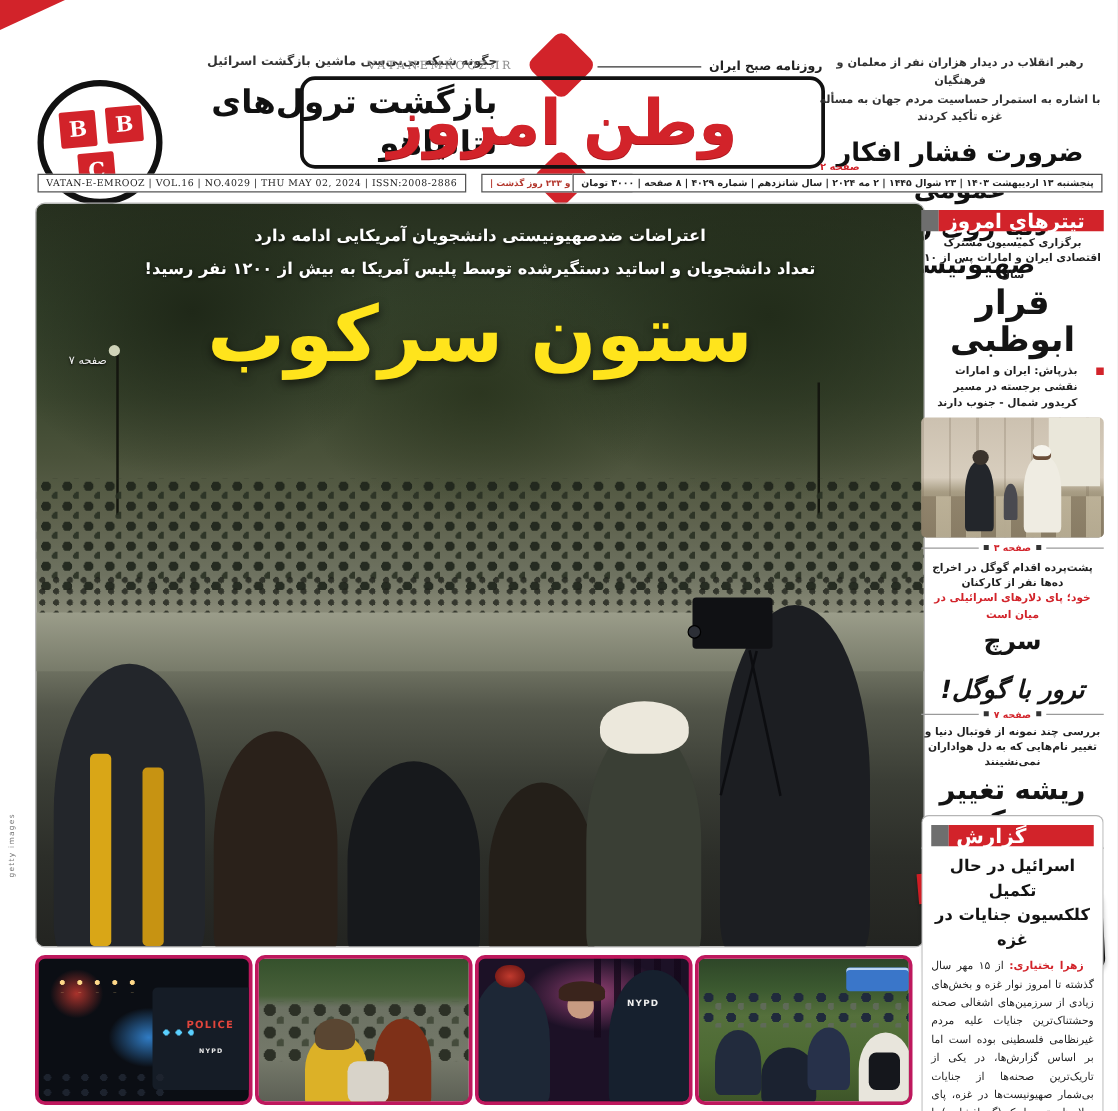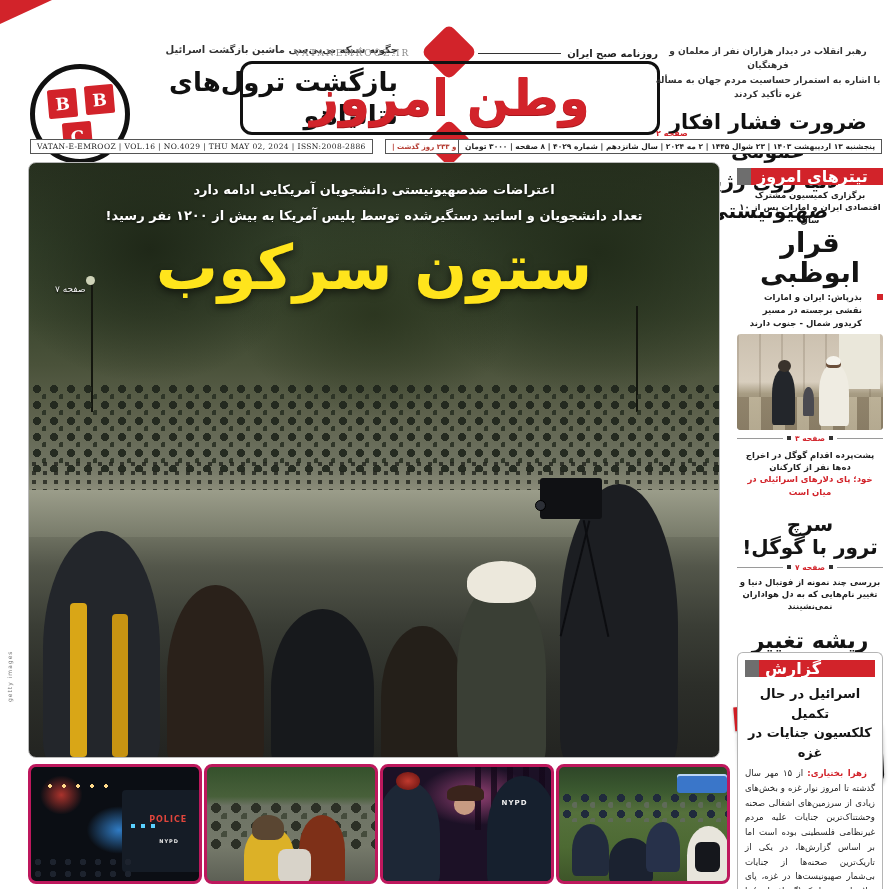--- a/index.html
+++ b/index.html
@@ -43,21 +43,21 @@
         display:flex;align-items:center;padding:0 6px;background:#fff;}
   .ibox.latin{left:30px;font-family:"DejaVu Serif",serif;font-size:7.5px;letter-spacing:0.4px;color:#222;}
   .ibox.counter{left:385px;font-size:7px;color:#b3362c;font-weight:bold;}
   .ibox.meta{right:12px;font-size:7.5px;color:#222;font-weight:bold;}
 
   
   .main-photo{position:absolute;left:28px;top:162px;width:690px;height:594px;border-radius:8px;
               overflow:hidden;border:1px solid #b9b9b9;
               background:linear-gradient(180deg,#27301f 0%,#33402a 14%,#3d4830 26%,#4a523a 34%,
                          #5d614c 42%,#6e7260 50%,#8f907d 56%,#7c7f6d 60%,#53564a 68%,
-                         #3a3d35 78%,#2c2e29 88%,#232421 100%);}
+                         #3a3d35 78%,#2c2e29 88%,#232421 100%);padding-left:20px;}
   .ph{position:absolute;}
   .blob{border-radius:50% 50% 12% 12%;}
   .helmets{left:0;right:0;top:37%;height:15%;
      background-image:radial-gradient(circle 4px at 8px 6px,#1e241b 97%,transparent),
                       radial-gradient(circle 3.5px at 16px 14px,#2a3124 97%,transparent);
      background-size:17px 16px,17px 16px;opacity:.9;}
   .midrow{left:0;right:0;top:50%;height:5%;
      background-image:radial-gradient(circle 2.5px at 5px 4px,#20231c 97%,transparent);
      background-size:11px 9px;opacity:.8;}
   .street{left:0;right:0;top:55%;height:8%;background:linear-gradient(180deg,#9b9d8a,#787b6a);}
@@ -76,21 +76,21 @@
 
   
   .sidebar{position:absolute;left:737px;top:168px;width:146px;direction:rtl;text-align:center;}
   .secbar{display:flex;direction:ltr;height:17px;}
   .secbar .gsq{width:14px;height:17px;background:#6e6e6e;}
   .secbar .rbar{flex:1;background:#d2232a;color:#fff;font-weight:bold;font-size:16px;
                 display:flex;align-items:center;justify-content:flex-end;padding:0 6px;direction:rtl;}
   .sb-kick{font-size:8.5px;font-weight:bold;color:#222;line-height:1.45;margin-top:4px;}
   .sb-kick .red{color:#d2232a;}
   .sb-hl-xl{font-size:27px;font-weight:bold;color:#141414;line-height:1.1;margin-top:2px;letter-spacing:-1px;}
-  .sb-hl-lg{font-size:20px;font-weight:bold;color:#141414;line-height:1.15;margin-top:15px;letter-spacing:-0.5px;}
+  .sb-hl-lg{font-size:20px;font-weight:bold;color:#141414;line-height:1.15;margin-top:3px;letter-spacing:-0.5px;}
   .bullet{display:flex;gap:15px;margin-top:4px;text-align:right;justify-content:center;}
   .bullet .bsq{flex:0 0 6px;width:6px;height:6px;background:#d2232a;margin-top:3px;}
   .bullet .btx{font-size:8.5px;font-weight:bold;line-height:1.5;color:#222;}
   .divider{display:flex;align-items:center;gap:4px;margin-top:4px;}
   .divider .ln{flex:1;border-top:1px solid #9a9a9a;}
   .divider .dsq{width:4px;height:4px;background:#333;}
   .divider .lbl{font-size:7.5px;color:#d2232a;font-weight:bold;white-space:nowrap;}
 
   .lobby{position:relative;height:96px;margin-top:4px;border-radius:4px;overflow:hidden;
          background:linear-gradient(180deg,#ccc1b0 0%,#d8cebe 50%,#a89d84 62%,#6f6653 100%);}
@@ -276,21 +276,21 @@
       <span class="lbl">صفحه ۳</span>
       <span class="dsq"></span>
         <span class="ln"></span>
     </div>
 
     <div class="sb-kick" style="margin-top:6px;">
       <div>پشت‌پرده اقدام گوگل در اخراج ده‌ها نفر از کارکنان</div>
       <div class="red">خود؛ پای دلارهای اسرائیلی در میان است</div>
     </div>
     <div class="sb-hl-lg">سرچ</div>
-    <div class="sb-hl-lg" style="margin-top:0;">ترور با گوگل!</div>
+    <div class="sb-hl-lg" style="margin-top:16px;font-style:italic;">ترور با گوگل!</div>
 
     <div class="divider">
       <span class="ln"></span>
         <span class="dsq"></span>
       <span class="lbl">صفحه ۷</span>
       <span class="dsq"></span>
         <span class="ln"></span>
     </div>
 
     <div class="sb-kick">بررسی چند نمونه از فوتبال دنیا و تغییر نام‌هایی که به دل هواداران نمی‌نشینند</div>

